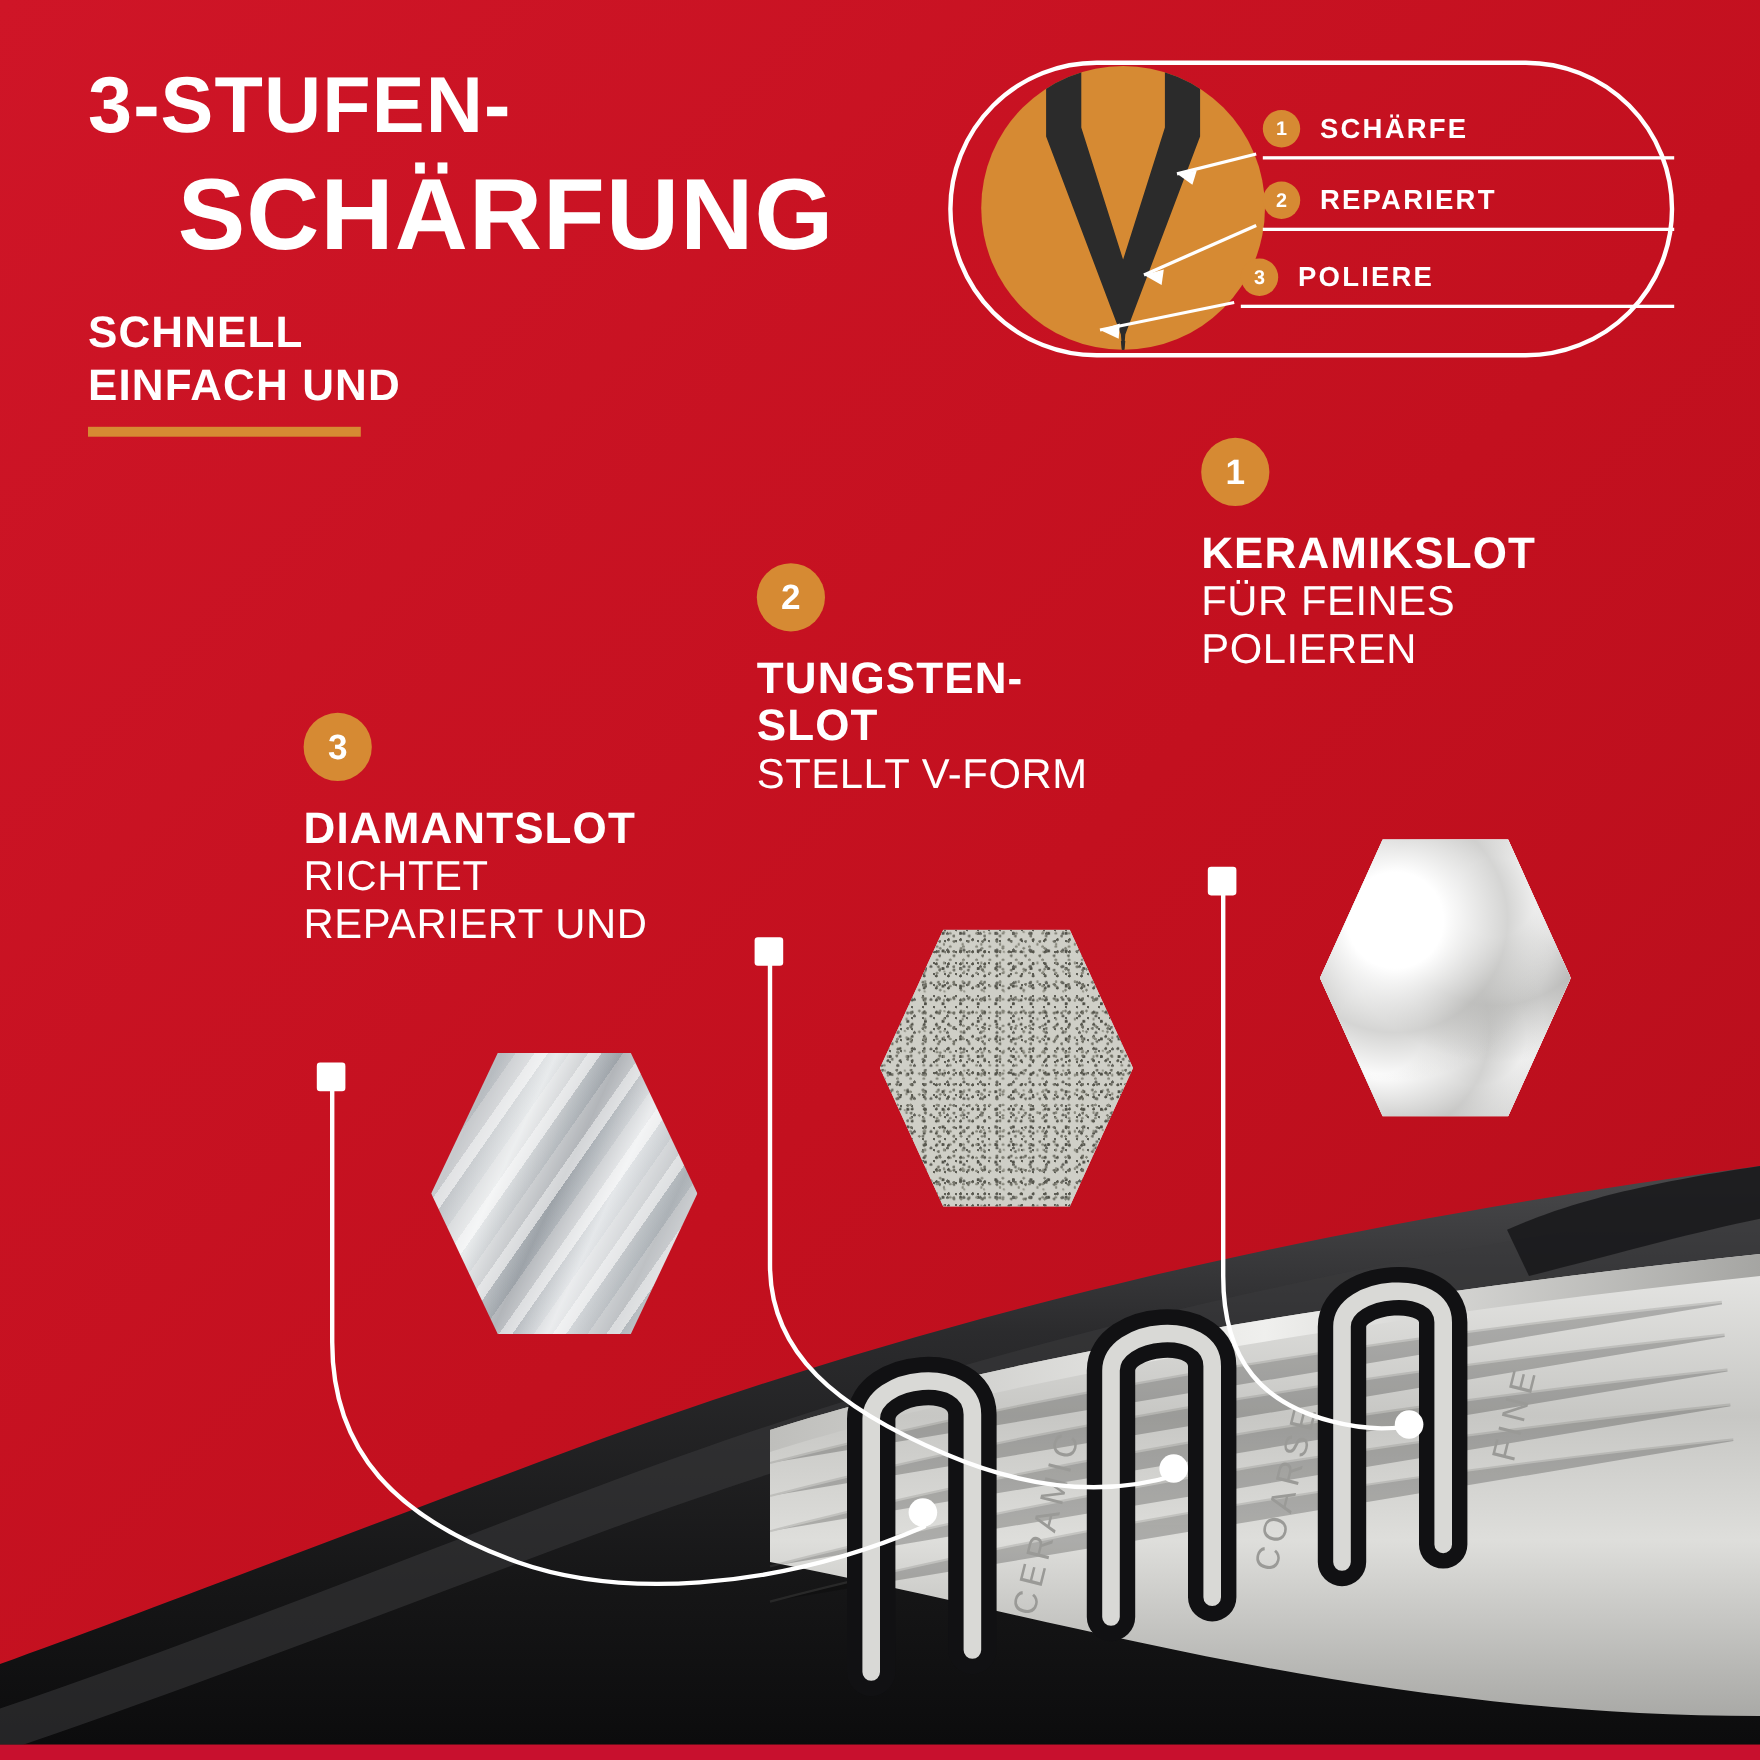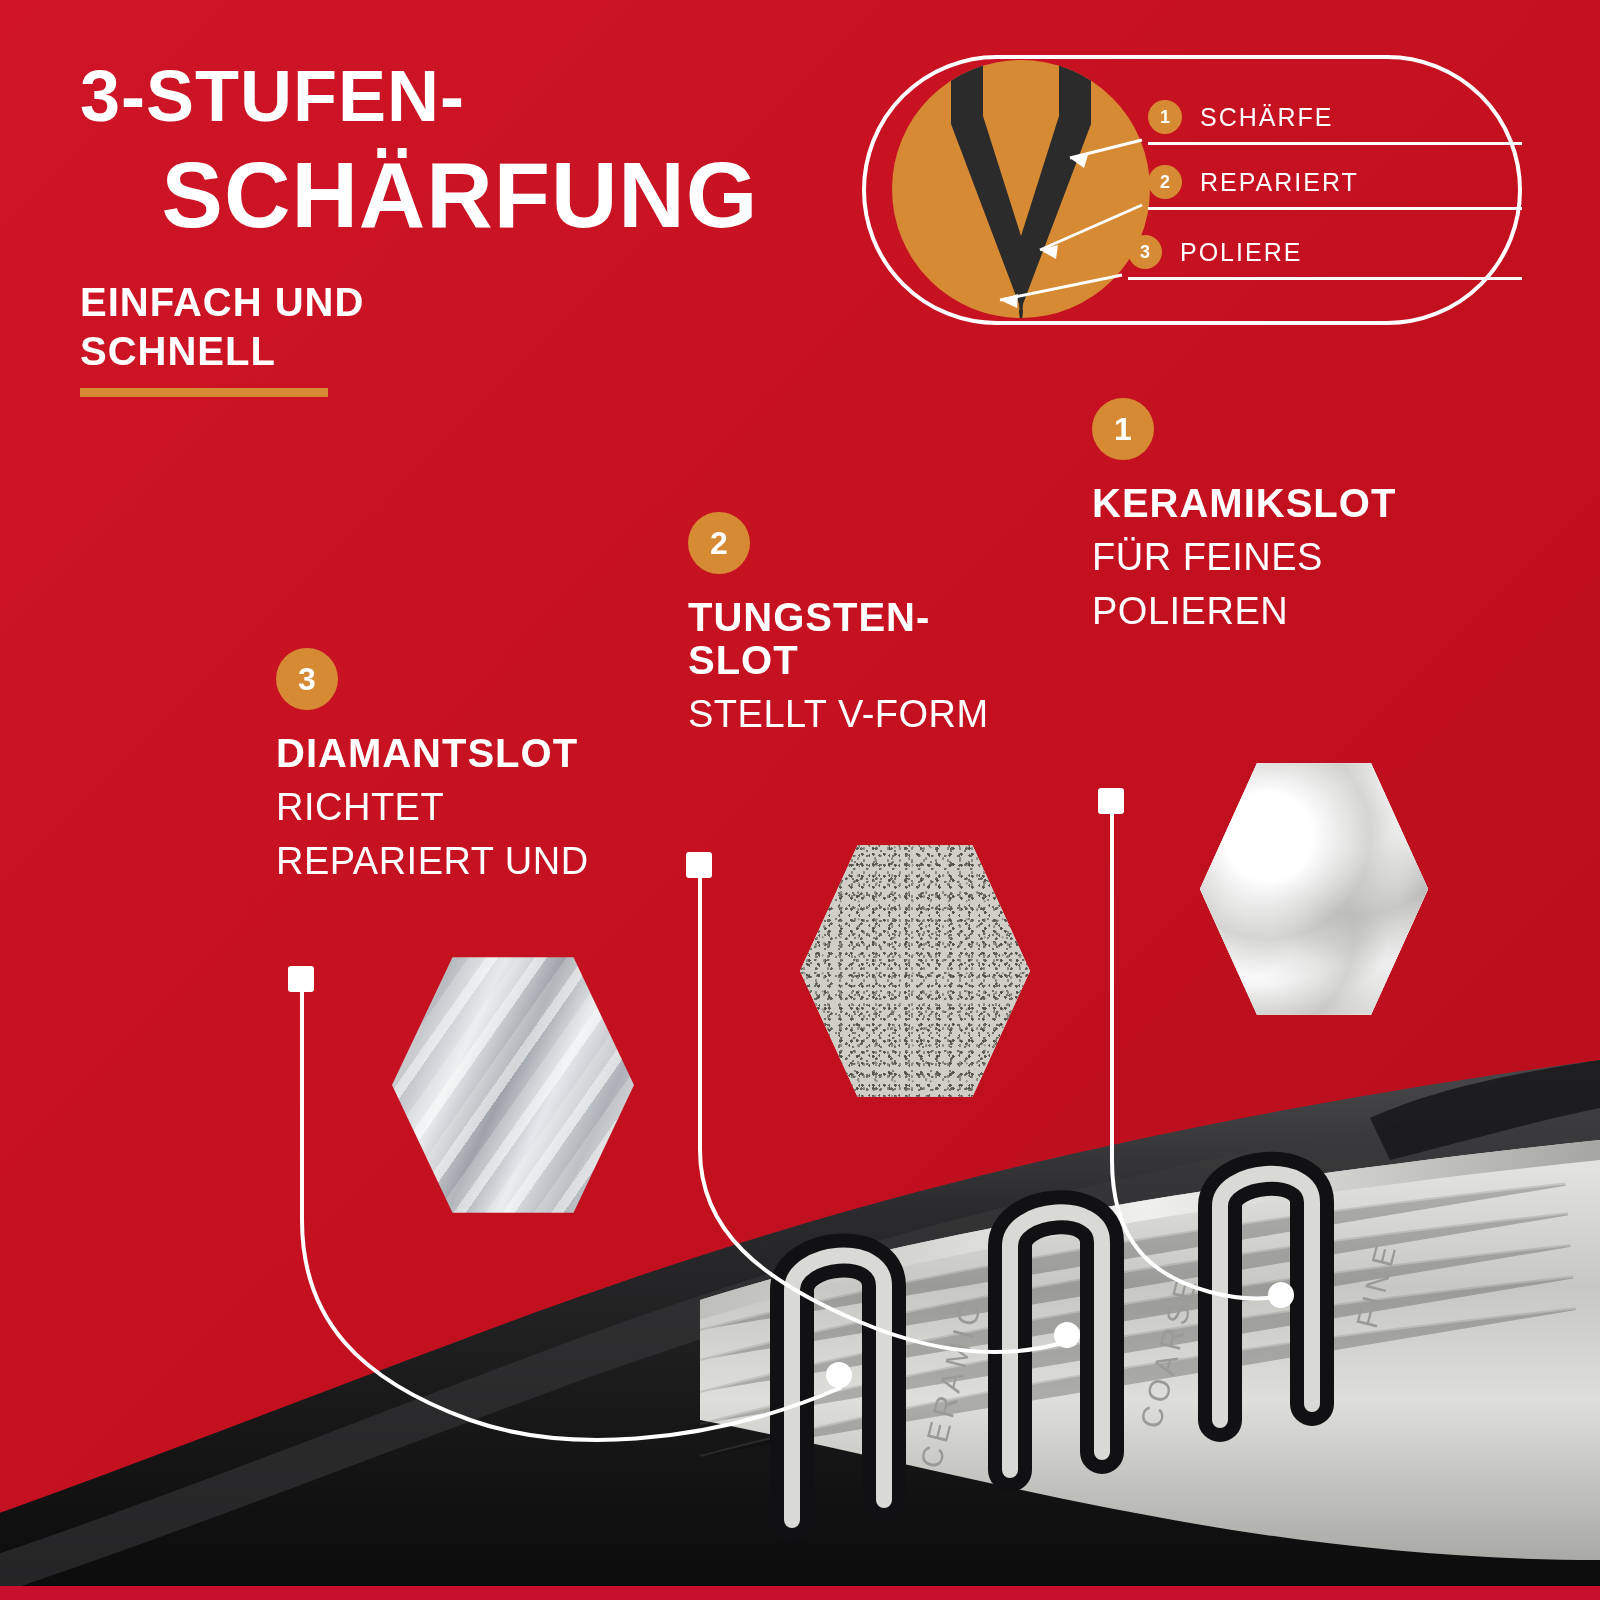--- a/index.html
+++ b/index.html
@@ -107,21 +107,21 @@
     font-size: 18px;
     font-weight: bold;
     display: flex;
     align-items: center;
     justify-content: center;
     flex: none;
   }
   .legend-label {
     color: #ffffff;
     font-size: 25px;
-    font-weight: normal;
+    font-weight: bold;
     letter-spacing: 2px;
     white-space: nowrap;
   }
   .legend-underline {
     position: absolute;
     height: 3px;
     background: #ffffff;
   }
 
   
@@ -149,21 +149,21 @@
     line-height: 1.08;
     text-transform: uppercase;
   }
   .f-desc {
     color: #ffffff;
     font-size: 38px;
     font-weight: normal;
     line-height: 1.1;
     letter-spacing: 0.5px;
     text-transform: uppercase;
-    margin-top: 12px;
+    margin-top: 2px;
   }
 
   
   .hex {
     position: absolute;
     clip-path: polygon(25% 2%, 75% 2%, 100% 50%, 75% 98%, 25% 98%, 0% 50%);
     background: #d9d9d9;
     overflow: hidden;
   }
   .hex .tex {
@@ -248,22 +248,22 @@
 </style>
 </head>
 <body>
 
 <div id="stage">
 
   <div id="headline">
     <div class="h-line1">3-STUFEN-</div>
     <div class="h-line2">SCHÄRFUNG</div>
     <div class="sub">
+      <div>SCHNELL</div>
       <div>EINFACH UND</div>
-      <div>SCHNELL</div>
     </div>
     <div class="rule"></div>
   </div>
 
   <div id="pill"></div>
 
   <div id="blade-circle">
     <svg id="blade-v" viewBox="0 0 180 280">
       <path d="M20 0 L20 70 L88 250 L90 276 L92 250 L160 70 L160 0 L128 0 L128 62 L90 182 L52 62 L52 0 Z" fill="#2b2b2b"></path>
       <path d="M88 256 L90 278 L92 256 Z" fill="#2b2b2b"></path>

